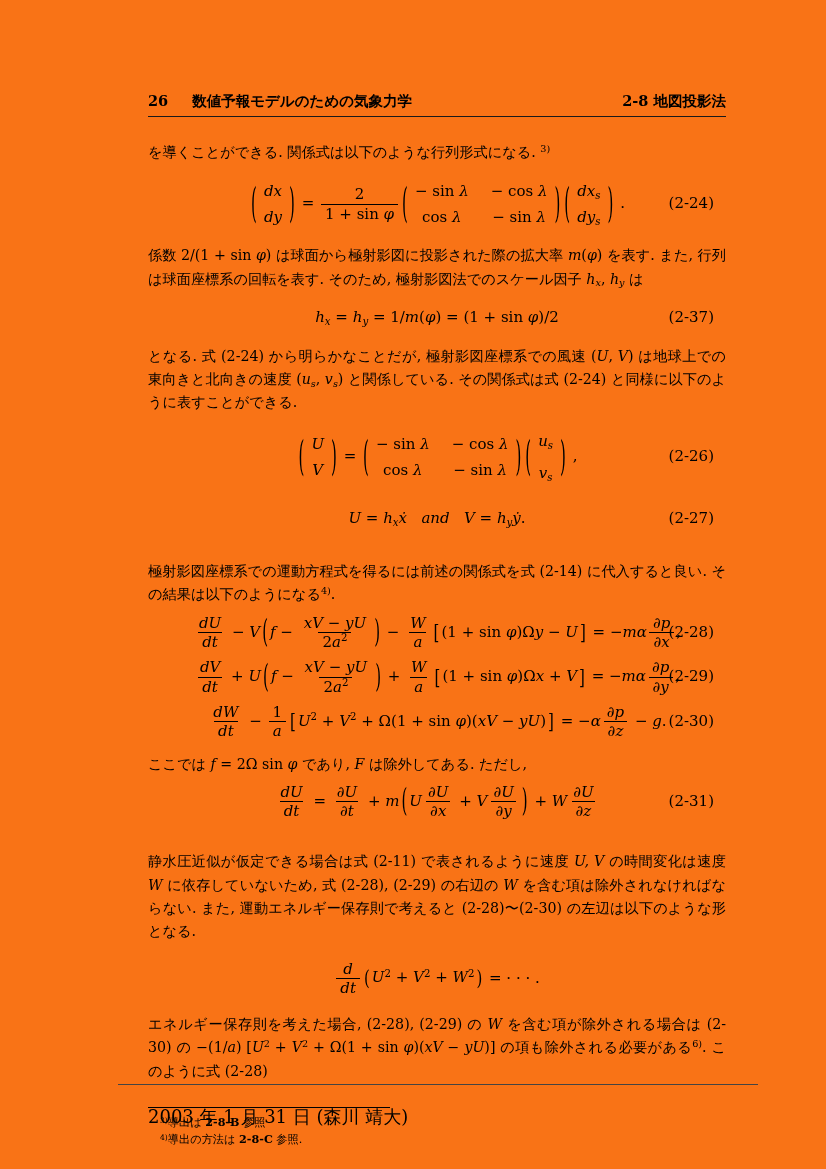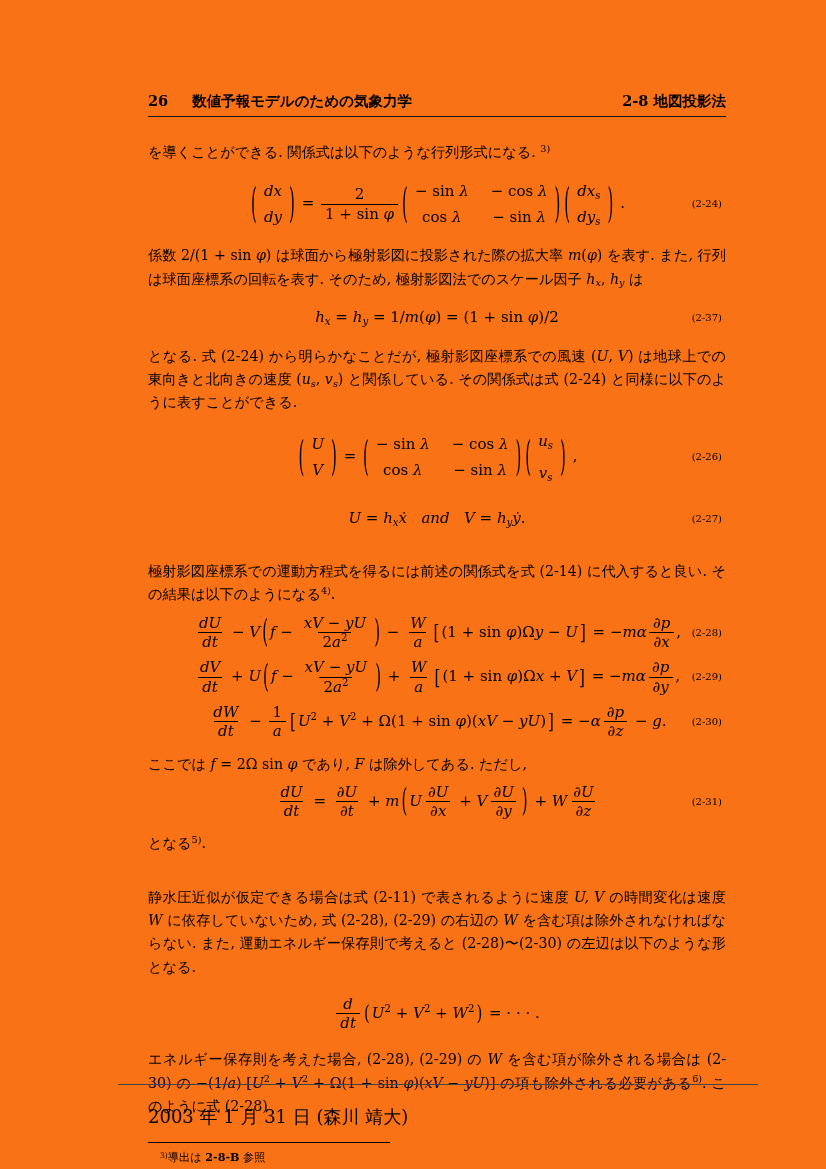--- a/index.html
+++ b/index.html
@@ -24,21 +24,21 @@
   .mk-i{font-style:italic;}
   .mk-b{font-weight:bold;}
   sup,sub{font-size:68%;line-height:0;position:relative;vertical-align:baseline;}
   sup{top:-0.55em;font-style:normal;}
   sub{top:0.3em;font-style:italic;}
 
   
   .eq{position:relative;text-align:center;font-size:15px;margin:16px 0;line-height:1.45;}
   .eq.tight{margin:7px 0;}
   .eq.roomy{margin-top:24px;margin-bottom:24px;}
-  .eq .eqno{position:absolute;right:4px;top:50%;transform:translateY(-50%);font-size:10px;font-style:normal;}
+  .eq .eqno{position:absolute;right:12px;top:50%;transform:translateY(-50%);font-size:15px;font-style:normal;}
   .eq-body{display:inline-block;}
 
   .frac{display:inline-flex;flex-direction:column;align-items:center;vertical-align:middle;
         margin:0 2px;line-height:1.22;}
   .frac .num{padding:0 4px;}
   .frac .den{padding:0 4px;border-top:1px solid #000;}
 
   .mat{display:inline-grid;justify-items:center;align-items:center;column-gap:18px;row-gap:3px;
        vertical-align:middle;margin:0 3px;line-height:1.5;}
   .mcell{padding:0 2px;white-space:nowrap;}
@@ -186,21 +186,20 @@
             </span><span class="mk-u"> + </span><span class="mk-i">V</span><span class="frac">
               <span class="num"><span class="mk-u">∂</span><span class="mk-i">U</span></span>
               <span class="den"><span class="mk-u">∂</span><span class="mk-i">y</span></span>
             </span></span><span class="bp" style="--s: 2.1;">)</span><span class="mk-u"> + </span><span class="mk-i">W</span><span class="frac">
             <span class="num"><span class="mk-u">∂</span><span class="mk-i">U</span></span>
             <span class="den"><span class="mk-u">∂</span><span class="mk-i">z</span></span>
           </span></span>
       <span class="eqno">(2-31)</span>
     </div>
 
-    <p class="para"><span class="mk-j">となる</span><sup>5)</sup><span class="mk-j">.</span></p>
 
     <p class="para gap"><span class="mk-j">静水圧近似が仮定できる場合は式 (2-11) で表されるように速度 </span><span class="mk-i">U, V</span><span class="mk-j"> の時間変化は速度 </span><span class="mk-i">W</span><span class="mk-j"> に依存していないため, 式 (2-28), (2-29) の右辺の </span><span class="mk-i">W</span><span class="mk-j"> を含む項は除外されなければならない. また, 運動エネルギー保存則で考えると (2-28)〜(2-30) の左辺は以下のような形となる.</span></p>
 
     <div class="eq">
       <span class="eq-body"><span class="frac">
             <span class="num"><span class="mk-i">d</span></span>
             <span class="den"><span class="mk-i">dt</span></span>
           </span><span class="bp" style="--s: 1.35;">(</span><span class="pinner"><span class="mk-i">U</span><sup>2</sup><span class="mk-u"> + </span><span class="mk-i">V</span><sup>2</sup><span class="mk-u"> + </span><span class="mk-i">W</span><sup>2</sup></span><span class="bp" style="--s: 1.35;">)</span><span class="mk-u"> = · · · .</span></span>
     </div>
 

